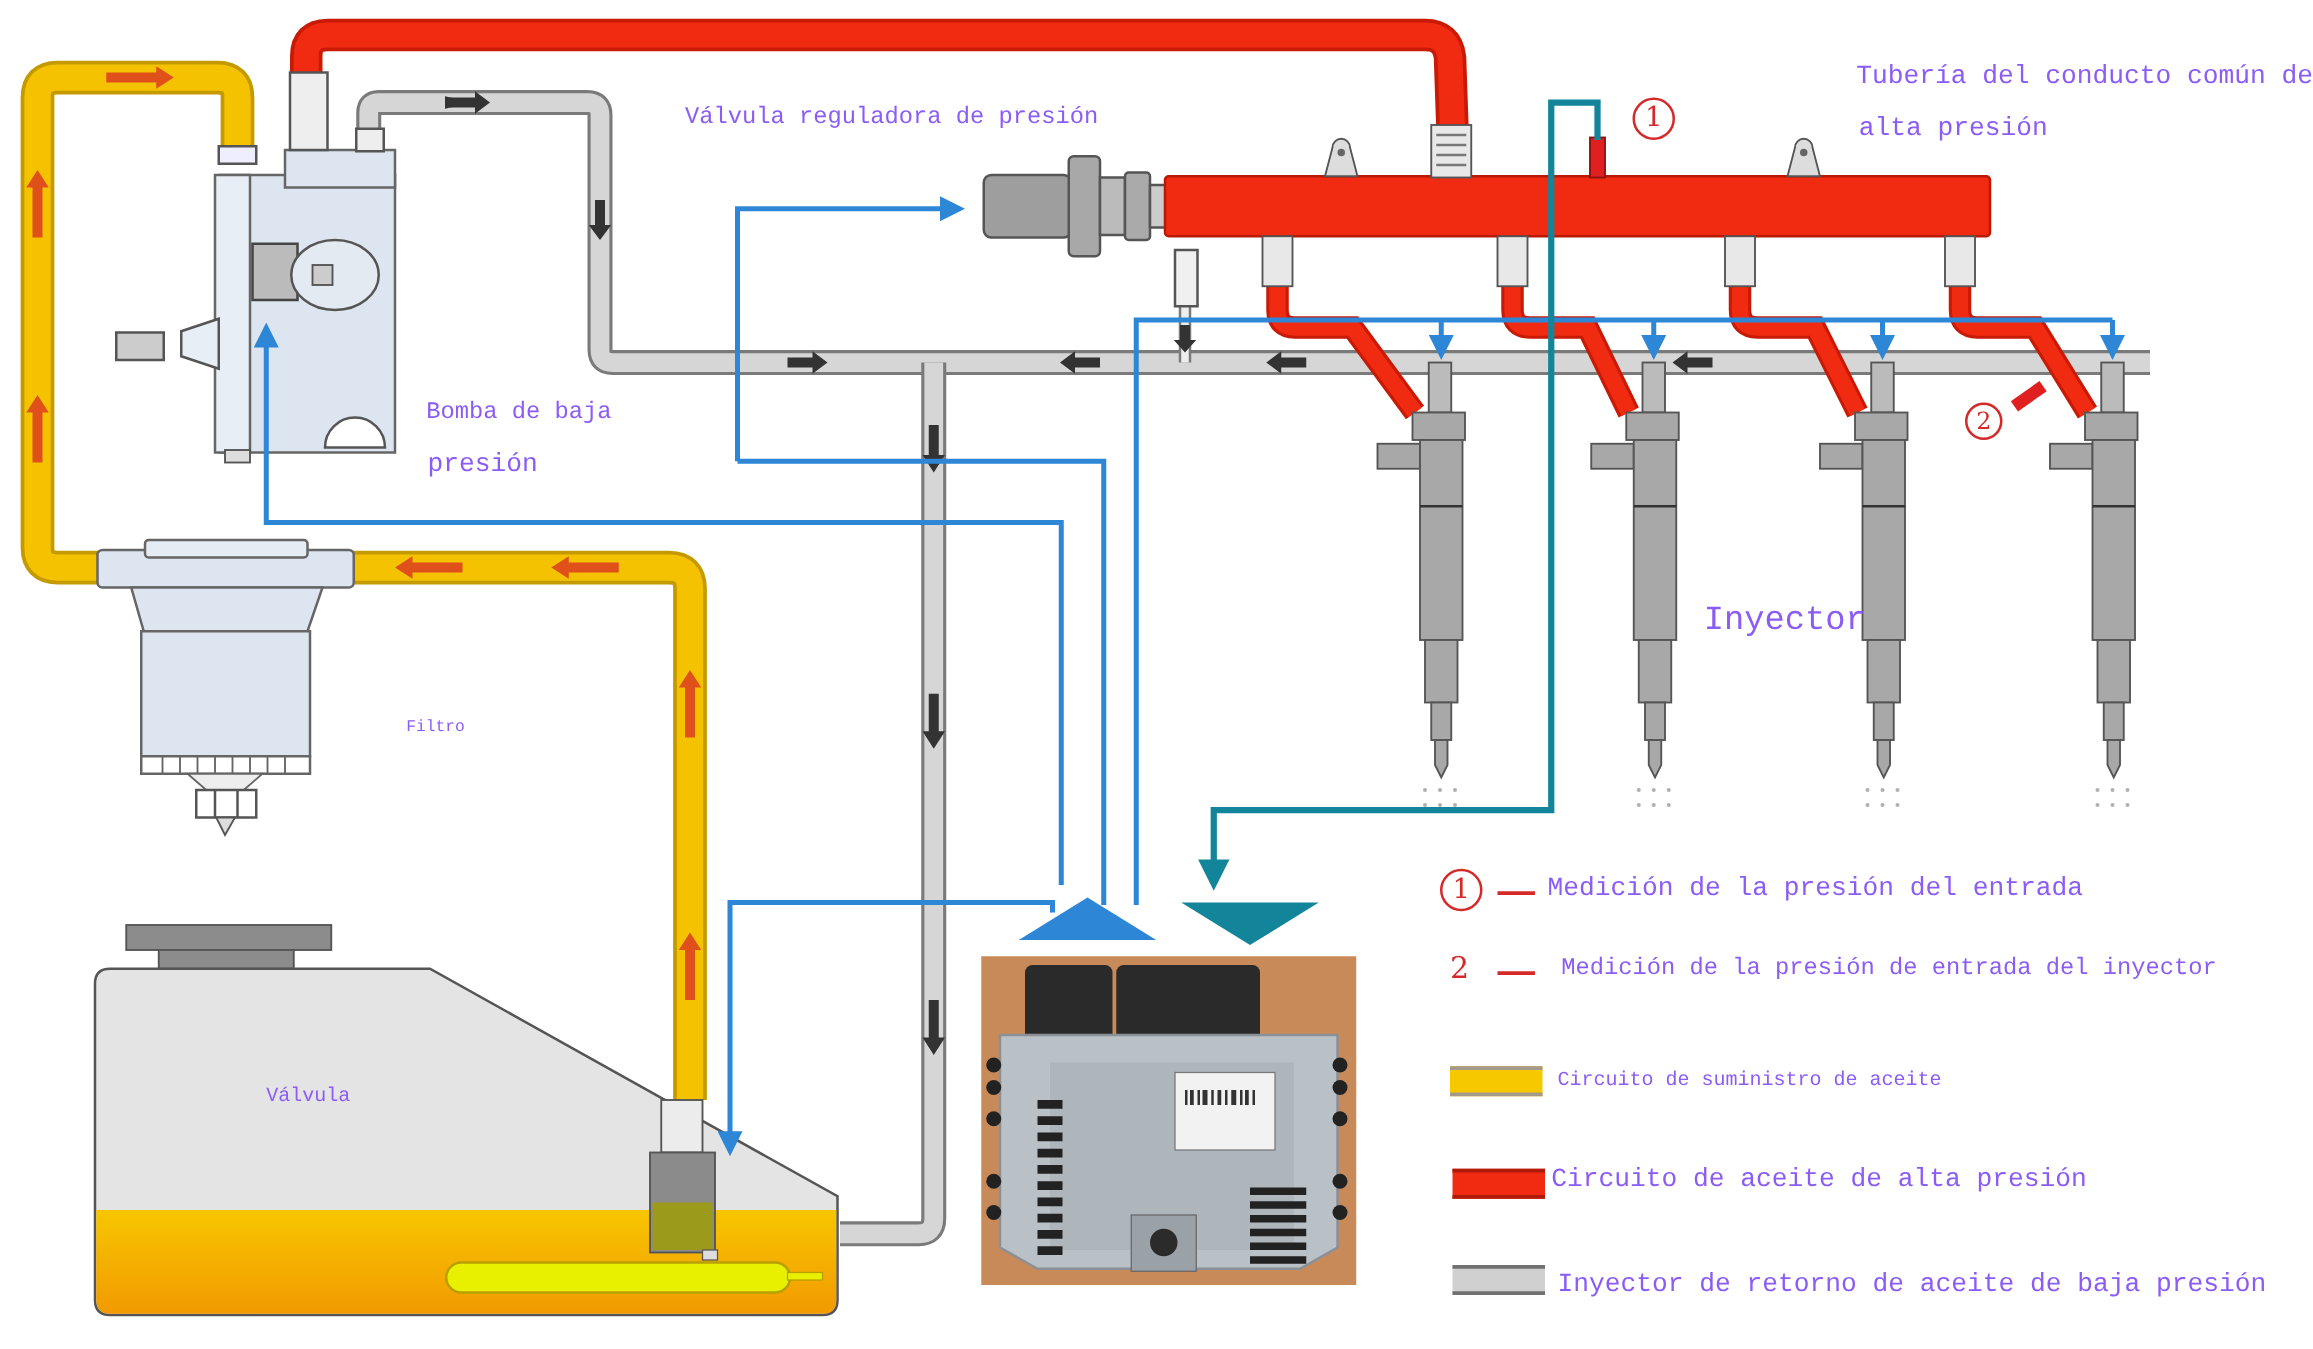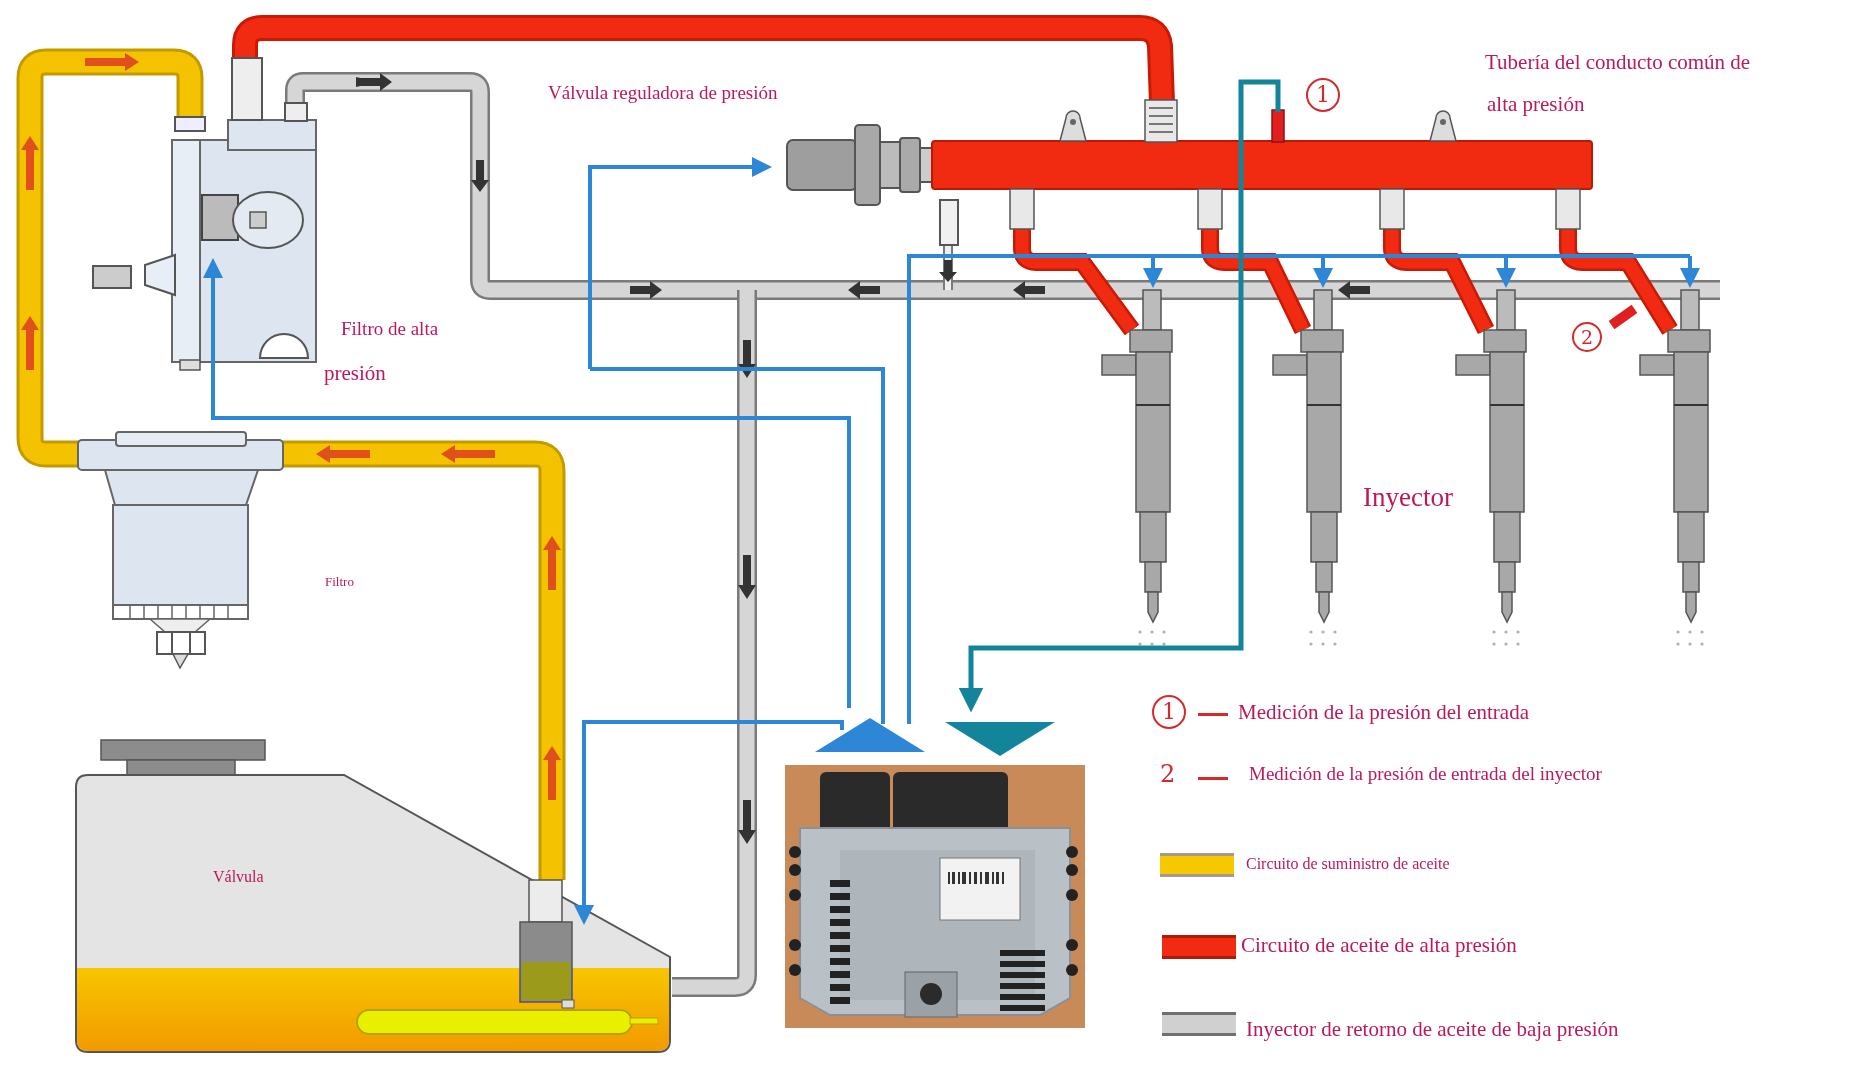--- a/index.html
+++ b/index.html
@@ -1,18 +1,18 @@
 <!DOCTYPE html>
 <html><head>
 <meta charset="utf-8">
 <style>
   html, body { margin:0; padding:0; background:#ffffff; }
   body { width:1850px; height:1079px; overflow:hidden; position:relative; font-family:"DejaVu Sans", sans-serif; }
   #diagram { position:absolute; left:0; top:0; width:1850px; height:1079px; }
-  .lbl { position:absolute; color:#be185d; white-space:nowrap; font-family:Liberation Serif, serif; }
+  .lbl { position:absolute; color:#8b5cf6; white-space:nowrap; font-family:Liberation Mono, monospace; }
   .lbl-lg { font-size:19px; }
   .lbl-md { font-size:21px; }
   .lbl-sm { font-size:13px; }
   .lbl-xs { font-size:16px; }
   .lbl-inj { font-size:27px; }
   .legend-swatch { position:absolute; width:74px; height:24px; border-top:3px solid #a49a8a; border-bottom:3px solid #a49a8a; box-sizing:border-box; }
   .marker-num { position:absolute; color:#d42a2a; font-size:24px; font-family:"DejaVu Serif", serif; }
   .circ-num { display:inline-block; width:30px; height:30px; border:2px solid #d42a2a; border-radius:50%; text-align:center; line-height:30px; color:#d42a2a; font-size:22px; font-family:"DejaVu Serif", serif; }
   .dash { position:absolute; height:3px; background:#d42a2a; width:30px; }
 </style>
@@ -295,22 +295,22 @@
       </g>
     <rect x="905" y="972" width="52" height="45" fill="#9aa1a7" stroke="#666" stroke-width="1"></rect>
     <circle cx="931" cy="994" r="11" fill="#2b2b2b"></circle>
   </g>
 
 </svg>
 
 <div class="lbl lbl-md" style="left:1485px; top:50px;">Tubería del conducto común de</div>
 <div class="lbl lbl-md" style="left:1487px; top:92px;">alta presión</div>
 <div class="lbl lbl-lg" style="left:548px; top:82px;">Válvula reguladora de presión</div>
-<div class="lbl lbl-lg" style="left:341px; top:318px;">Filtro de alta</div>
-<div class="lbl lbl-md" style="left:324px; top:361px;">presión</div>
+<div class="lbl lbl-lg" style="left:341px; top:318px;">Bomba de baja</div>
+<div class="lbl lbl-md" style="left:342px; top:361px;">presión</div>
 <div class="lbl lbl-sm" style="left:325px; top:574px;">Filtro</div>
 <div class="lbl lbl-xs" style="left:213px; top:868px;">Válvula</div>
 <div class="lbl lbl-inj" style="left:1363px; top:436px;margin-top:46px;">Inyector</div>
 
 <div style="position:absolute; left:1306px; top:78px;">
   <span class="circ-num">1</span>
 </div>
 <div style="position:absolute; left:1572px; top:322px;">
   <span class="circ-num" style="width:26px;height:26px;line-height:26px;font-size:19px;">2</span>
 </div>

